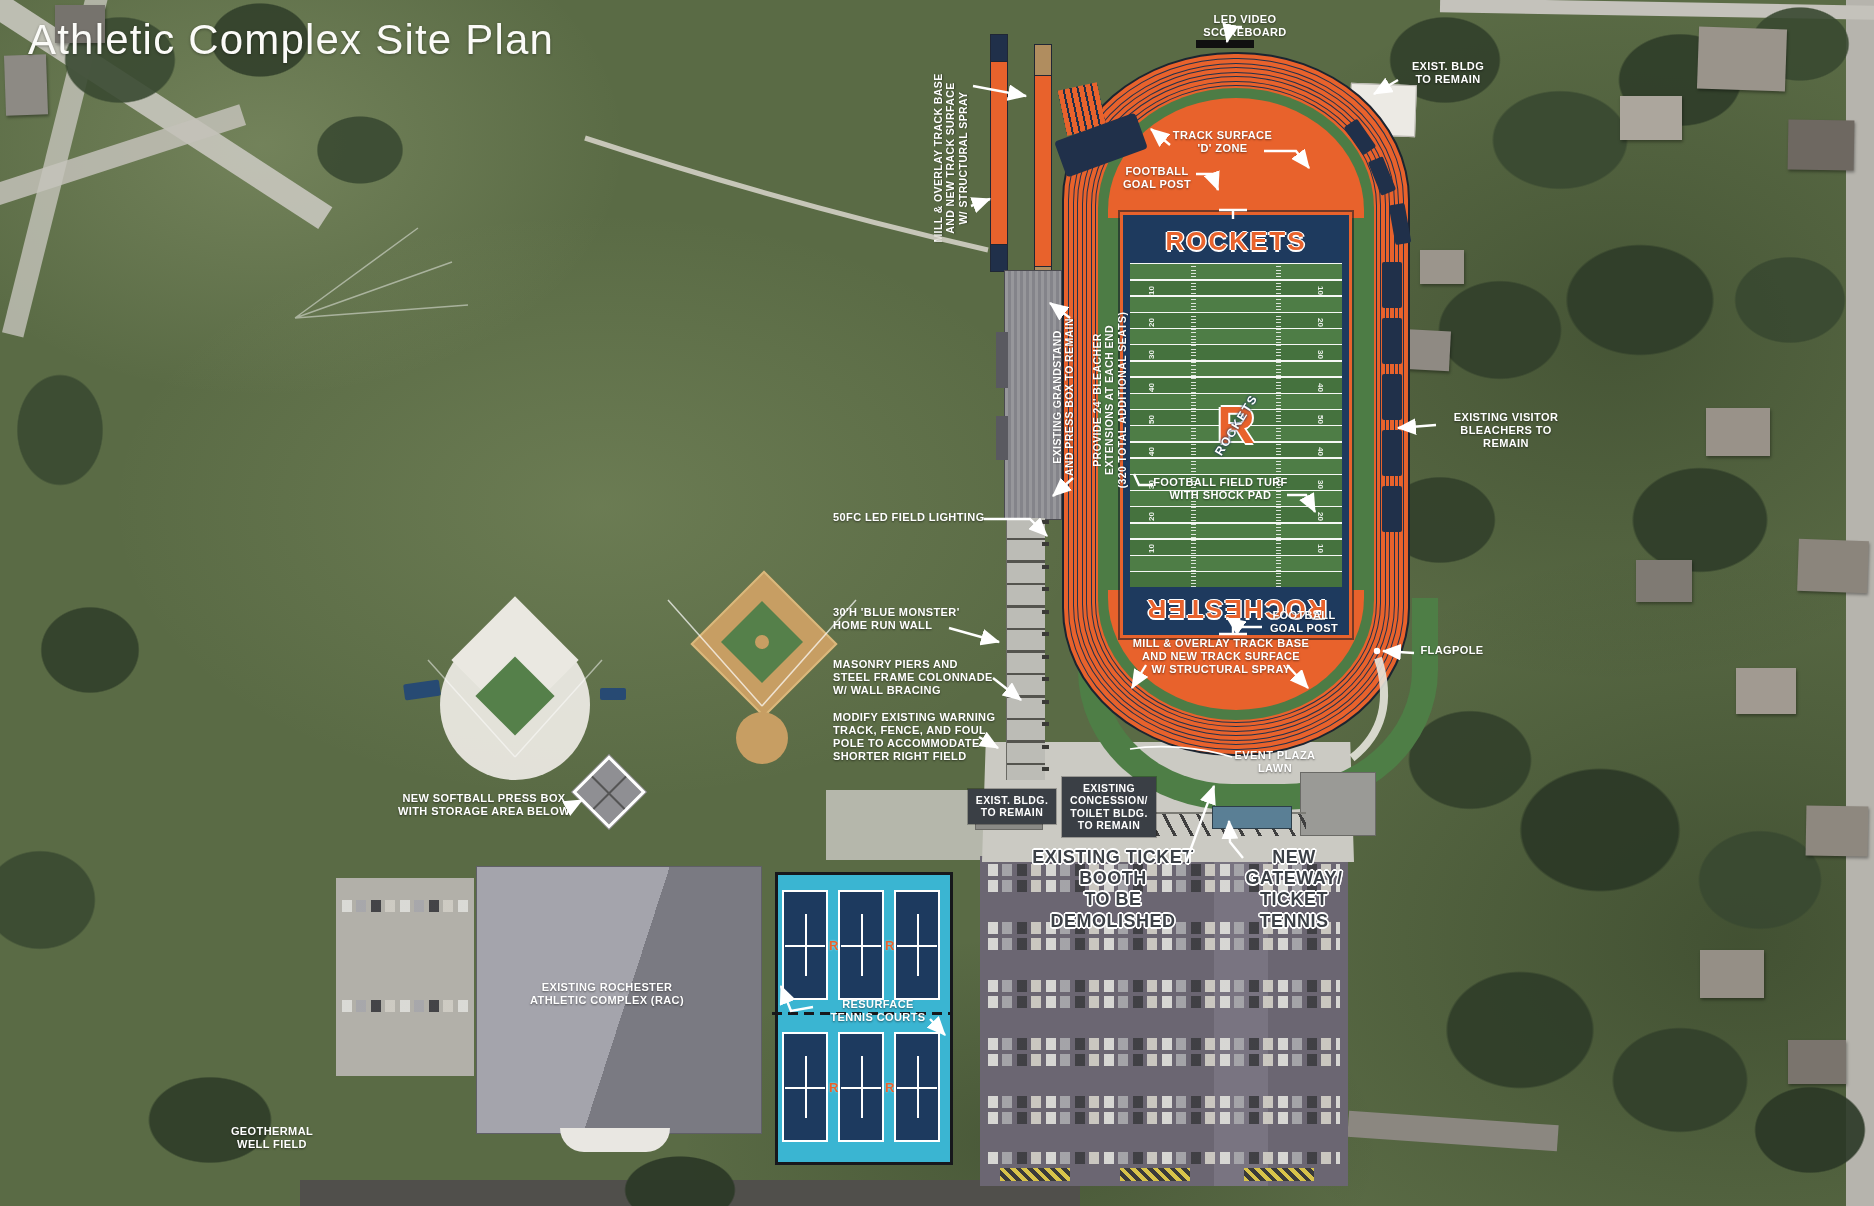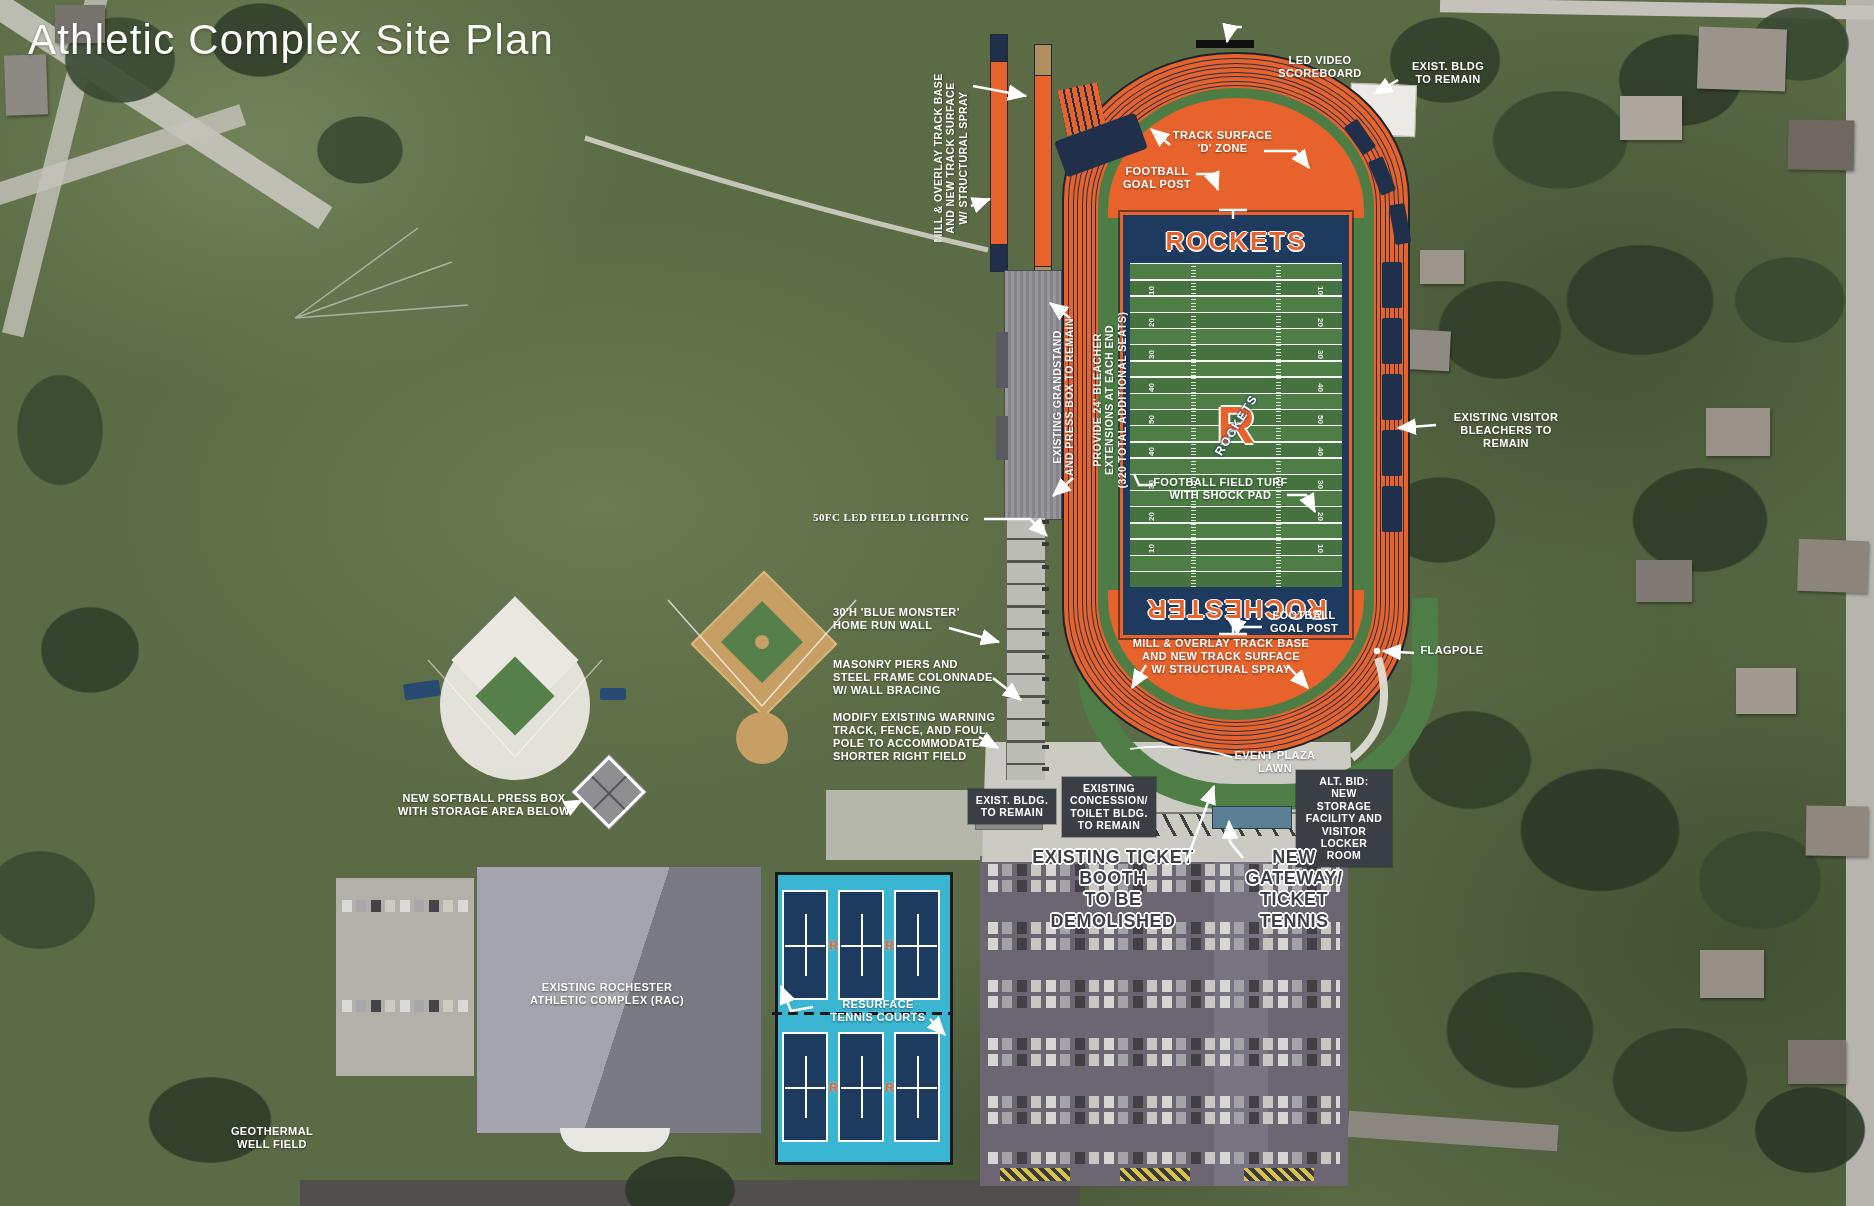--- a/index.html
+++ b/index.html
@@ -350,41 +350,41 @@
     </g>
     <g stroke="rgba(255,255,255,.45)" stroke-width="1.5" fill="none">
       <path d="M295,318 L418,228 M295,318 L452,262 M295,318 L468,305"></path>
     </g>
     <path d="M585,138 Q790,205 988,250" stroke="#d9d6cd" stroke-width="5" fill="none" opacity=".85"></path>
     <path d="M1352,758 Q1398,722 1378,658" stroke="#e6e4dc" stroke-width="8" fill="none" opacity=".9"></path>
   </svg>
 
   <div id="title">Athletic Complex Site Plan</div>
 
-  <div class="lbl" style="left:1264px;top:13px;width:112px;margin-top:41px;">LED VIDEO
+  <div class="lbl" style="left:1189px;top:13px;width:112px;">LED VIDEO
 SCOREBOARD</div>
   <div class="lbl" style="left:1398px;top:60px;width:100px;">EXIST. BLDG
 TO REMAIN</div>
   <div class="lbl" style="left:1160px;top:129px;width:125px;">TRACK SURFACE
 'D' ZONE</div>
   <div class="lbl" style="left:1118px;top:165px;width:78px;">FOOTBALL
 GOAL POST</div>
   <div class="lbl rot" style="left:951px;top:158px;">MILL &amp; OVERLAY TRACK BASE
 AND NEW TRACK SURFACE
 W/ STRUCTURAL SPRAY</div>
   <div class="lbl rot" style="left:1063px;top:397px;">EXISTING GRANDSTAND
 AND PRESS BOX TO REMAIN</div>
   <div class="lbl rot" style="left:1110px;top:400px;">PROVIDE 24' BLEACHER
 EXTENSIONS AT EACH END
 (320 TOTAL ADDITIONAL SEATS)</div>
   <div class="lbl" style="left:1437px;top:411px;width:138px;">EXISTING VISITOR
 BLEACHERS TO REMAIN</div>
   <div class="lbl" style="left:1153px;top:476px;width:135px;">FOOTBALL FIELD TURF
 WITH SHOCK PAD</div>
-  <div class="lbl left" style="left:813px;top:511px;width:160px;font-family:Liberation Serif, serif;">50FC LED FIELD LIGHTING</div>
+  <div class="lbl left" style="left:833px;top:511px;width:160px;">50FC LED FIELD LIGHTING</div>
   <div class="lbl left" style="left:833px;top:606px;width:150px;">30'H 'BLUE MONSTER'
 HOME RUN WALL</div>
   <div class="lbl left" style="left:833px;top:658px;width:168px;">MASONRY PIERS AND
 STEEL FRAME COLONNADE
 W/ WALL BRACING</div>
   <div class="lbl left" style="left:833px;top:711px;width:178px;">MODIFY EXISTING WARNING
 TRACK, FENCE, AND FOUL
 POLE TO ACCOMMODATE
 SHORTER RIGHT FIELD</div>
   <div class="lbl" style="left:1258px;top:609px;width:92px;">FOOTBALL
@@ -394,25 +394,20 @@
 W/ STRUCTURAL SPRAY</div>
   <div class="lbl" style="left:1416px;top:644px;width:72px;">FLAGPOLE</div>
   <div class="lbl" style="left:1232px;top:749px;width:86px;">EVENT PLAZA
 LAWN</div>
   <div class="lbl box" style="left:968px;top:789px;width:74px;">EXIST. BLDG.
 TO REMAIN</div>
   <div class="lbl box" style="left:1062px;top:777px;width:80px;">EXISTING
 CONCESSION/
 TOILET BLDG.
 TO REMAIN</div>
-  <div class="lbl box" style="left:1296px;top:770px;width:82px;">ALT. BID:
-NEW STORAGE
-FACILITY AND
-VISITOR
-LOCKER ROOM</div>
   <div class="lbl outline" style="left:1032px;top:847px;width:162px;">EXISTING TICKET BOOTH
 TO BE DEMOLISHED</div>
   <div class="lbl outline" style="left:1243px;top:847px;width:102px;">NEW GATEWAY/
 TICKET TENNIS</div>
   <div class="lbl" style="left:398px;top:792px;width:172px;">NEW SOFTBALL PRESS BOX
 WITH STORAGE AREA BELOW</div>
   <div class="lbl" style="left:528px;top:981px;width:158px;">EXISTING ROCHESTER
 ATHLETIC COMPLEX (RAC)</div>
   <div class="lbl" style="left:815px;top:998px;width:126px;">RESURFACE
 TENNIS COURTS</div>

